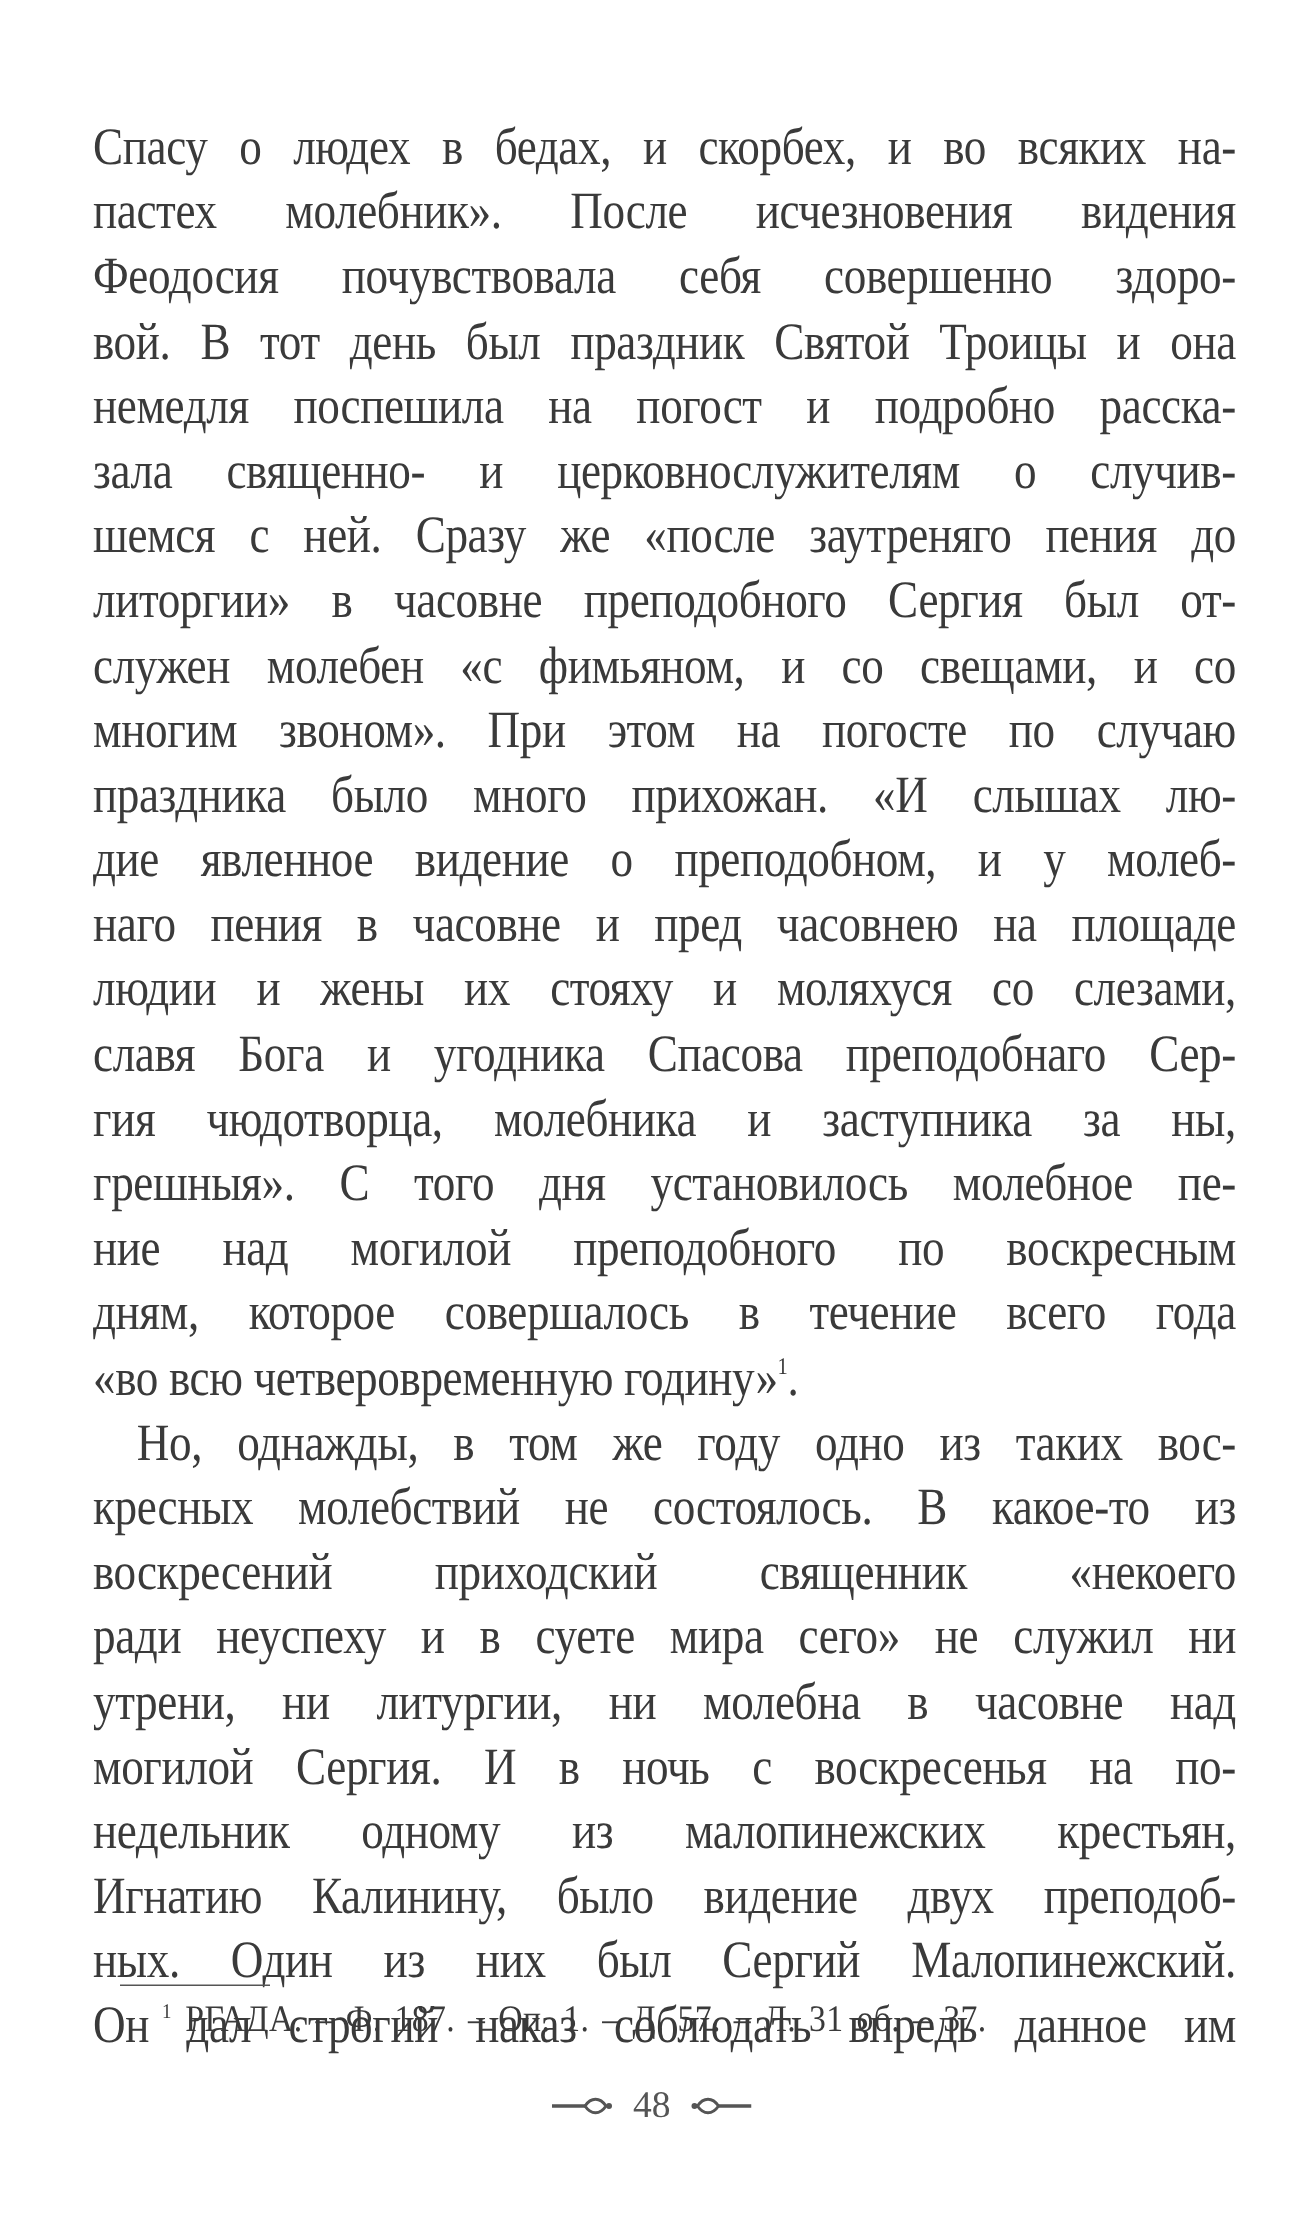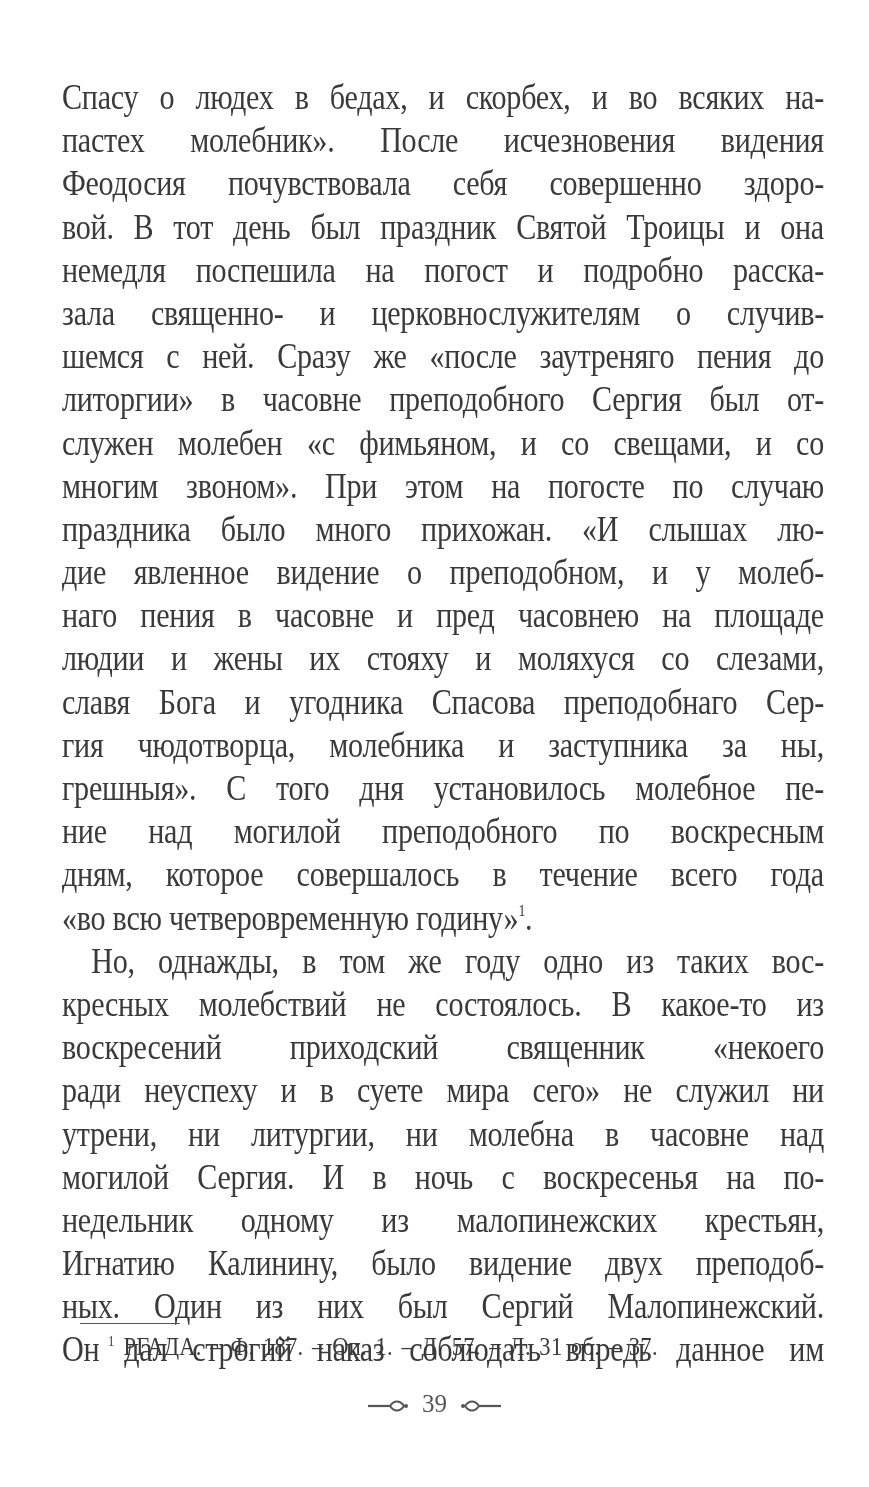--- a/index.html
+++ b/index.html
@@ -76,21 +76,21 @@
 <div class="footnote"><sup>1</sup><span>РГАДА. – Ф. 187. – Оп. 1. – Д. 57. – Л. 31 об. – 37.</span></div>
 
 <div class="pagenum">
   <span class="orn">
     <svg width="42" height="16" viewBox="0 0 42 16">
         <path d="M0 8 H22" stroke="#555" stroke-width="2.2"></path>
         <path d="M22 8 C26 2, 32 2, 36 8 C32 14, 26 14, 22 8 Z" fill="none" stroke="#555" stroke-width="2"></path>
         <circle cx="38" cy="8" r="2" fill="#555"></circle>
       </svg>
   </span>
-  <span>39</span>
+  <span>48</span>
   <span class="orn">
     <svg width="42" height="16" viewBox="0 0 42 16">
         <circle cx="4" cy="8" r="2" fill="#555"></circle>
         <path d="M20 8 C16 2, 10 2, 6 8 C10 14, 16 14, 20 8 Z" fill="none" stroke="#555" stroke-width="2"></path>
         <path d="M20 8 H42" stroke="#555" stroke-width="2.2"></path>
       </svg>
   </span>
 </div>
 
 </body></html>

